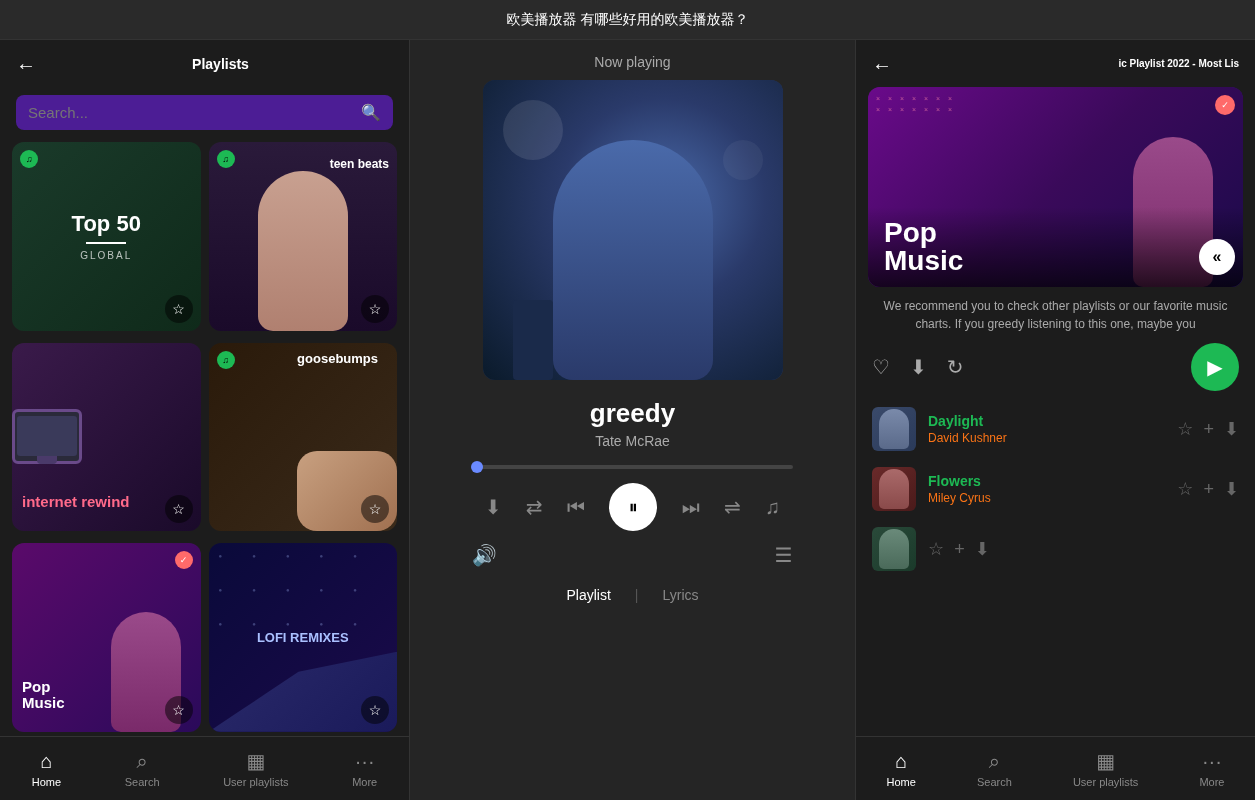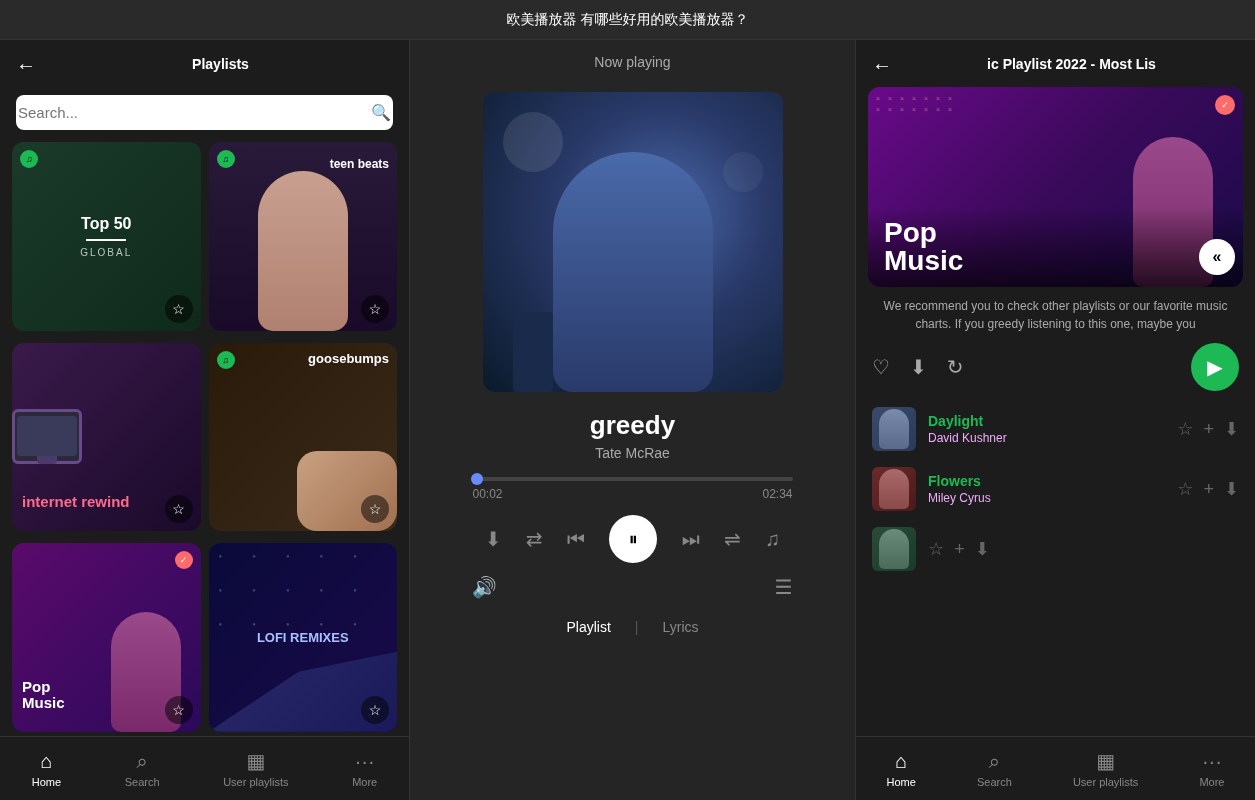--- a/index.html
+++ b/index.html
@@ -62,25 +62,25 @@
     .panel-title {
       color: #fff;
       font-size: 14px;
       font-weight: 600;
       flex: 1;
       text-align: center;
     }
 
     .search-bar {
       margin: 8px 16px 12px;
-      background: #ffffff;
+      background: #4c1d95;
       border-radius: 8px;
       display: flex;
       align-items: center;
-      padding: 8px 2px;
+      padding: 8px 12px;
       gap: 8px;
     }
     .search-input {
       background: transparent;
       border: none;
       color: #888;
       font-size: 15px;
       flex: 1;
       outline: none;
     }
@@ -122,21 +122,21 @@
 
     
     .card-top50 {
       background: linear-gradient(135deg, #1a3a2a 0%, #0f2a1a 100%);
     }
     .top50-content {
       text-align: center;
       color: #fff;
     }
     .top50-title {
-      font-size: 16px;
+      font-size: 22px;
       font-weight: 800;
       line-height: 1.1;
     }
     .top50-line {
       width: 40px;
       height: 2px;
       background: #fff;
       margin: 6px auto;
     }
     .top50-global {
@@ -202,21 +202,21 @@
     
     .center-panel {
       flex: 1;
       background: #252525;
       display: flex;
       flex-direction: column;
       align-items: center;
     }
 
     .now-playing-header {
-      padding: 14px 16px 22px;
+      padding: 14px 16px 10px;
       color: #aaa;
       font-size: 14px;
       text-align: center;
       width: 100%;
     }
 
     .album-art {
       width: 300px;
       height: 300px;
       border-radius: 12px;
@@ -467,21 +467,21 @@
     .song-info {
       flex: 1;
       min-width: 0;
     }
     .song-title {
       color: #1db954;
       font-size: 14px;
       font-weight: 600;
     }
     .song-artist {
-      color: #f0abfc;
+      color: #f97316;
       font-size: 12px;
       margin-top: 2px;
     }
     .song-actions {
       display: flex;
       gap: 10px;
       align-items: center;
       color: #666;
       font-size: 18px;
     }
@@ -502,21 +502,21 @@
       position: absolute; bottom: 20px; left: 10px;
       color: #ff6a8a; font-size: 15px; font-weight: 700; line-height: 1.2;
     }
 
     .card-goose-inner {
       width: 100%; height: 100%;
       background: linear-gradient(135deg, #2a1a0a, #3a2a1a);
       display: flex; align-items: center; justify-content: center;
     }
     .card-goose-label {
-      position: absolute; top: 8px; right: 8px;
+      position: absolute; top: 8px; right: 19px;
       color: #fff; font-size: 13px; font-weight: 600;
     }
 
     .card-pop-inner {
       width: 100%; height: 100%;
       background: linear-gradient(135deg, #5a0a6a, #2a0a5a);
       display: flex; align-items: center; justify-content: flex-end;
       position: relative;
     }
     .card-pop-label {
@@ -695,24 +695,20 @@
       <div class="track-title">greedy</div>
       <div class="track-artist">Tate McRae</div>
     </div>
 
     <div class="progress-area">
       <div class="progress-bar-bg">
         <div class="progress-bar-fill" style="width:1.3%">
           <div class="progress-dot"></div>
         </div>
       </div>
-      <div class="time-row">
-        <span>00:02</span>
-        <span>02:34</span>
-      </div>
     </div>
 
     <div class="player-controls-row1">
       <span class="ctrl-btn">⬇</span>
       <span class="ctrl-btn">⇄</span>
       <span class="ctrl-btn">⏮</span>
       <span class="ctrl-btn play-pause">⏸</span>
       <span class="ctrl-btn">⏭</span>
       <span class="ctrl-btn">⇌</span>
       <span class="ctrl-btn">♫</span>
@@ -727,21 +723,21 @@
     <div class="player-tabs">
       <span class="player-tab active">Playlist</span>
       <span class="player-tab-divider">|</span>
       <span class="player-tab">Lyrics</span>
     </div>
   </div>
 
   <div class="right-panel">
     <div class="right-header">
       <span class="back-btn">←</span>
-      <span class="panel-title" style="font-size:14px;text-align:center;flex:1;">ic Playlist 2022 - Most Lis</span>
+      <span class="panel-title" style="font-size:10px;text-align:right;flex:1;">ic Playlist 2022 - Most Lis</span>
     </div>
 
     <div class="featured-playlist-card">
       <div class="featured-art">
 
         <div style="position:absolute;top:8px;left:8px;display:grid;grid-template-columns:repeat(7,8px);gap:4px;opacity:0.6;">
           <span style="color:#ff8aaa;font-size:7px;">×</span>
             <span style="color:#ff8aaa;font-size:7px;">×</span>
             <span style="color:#ff8aaa;font-size:7px;">×</span>
             <span style="color:#ff8aaa;font-size:7px;">×</span>

